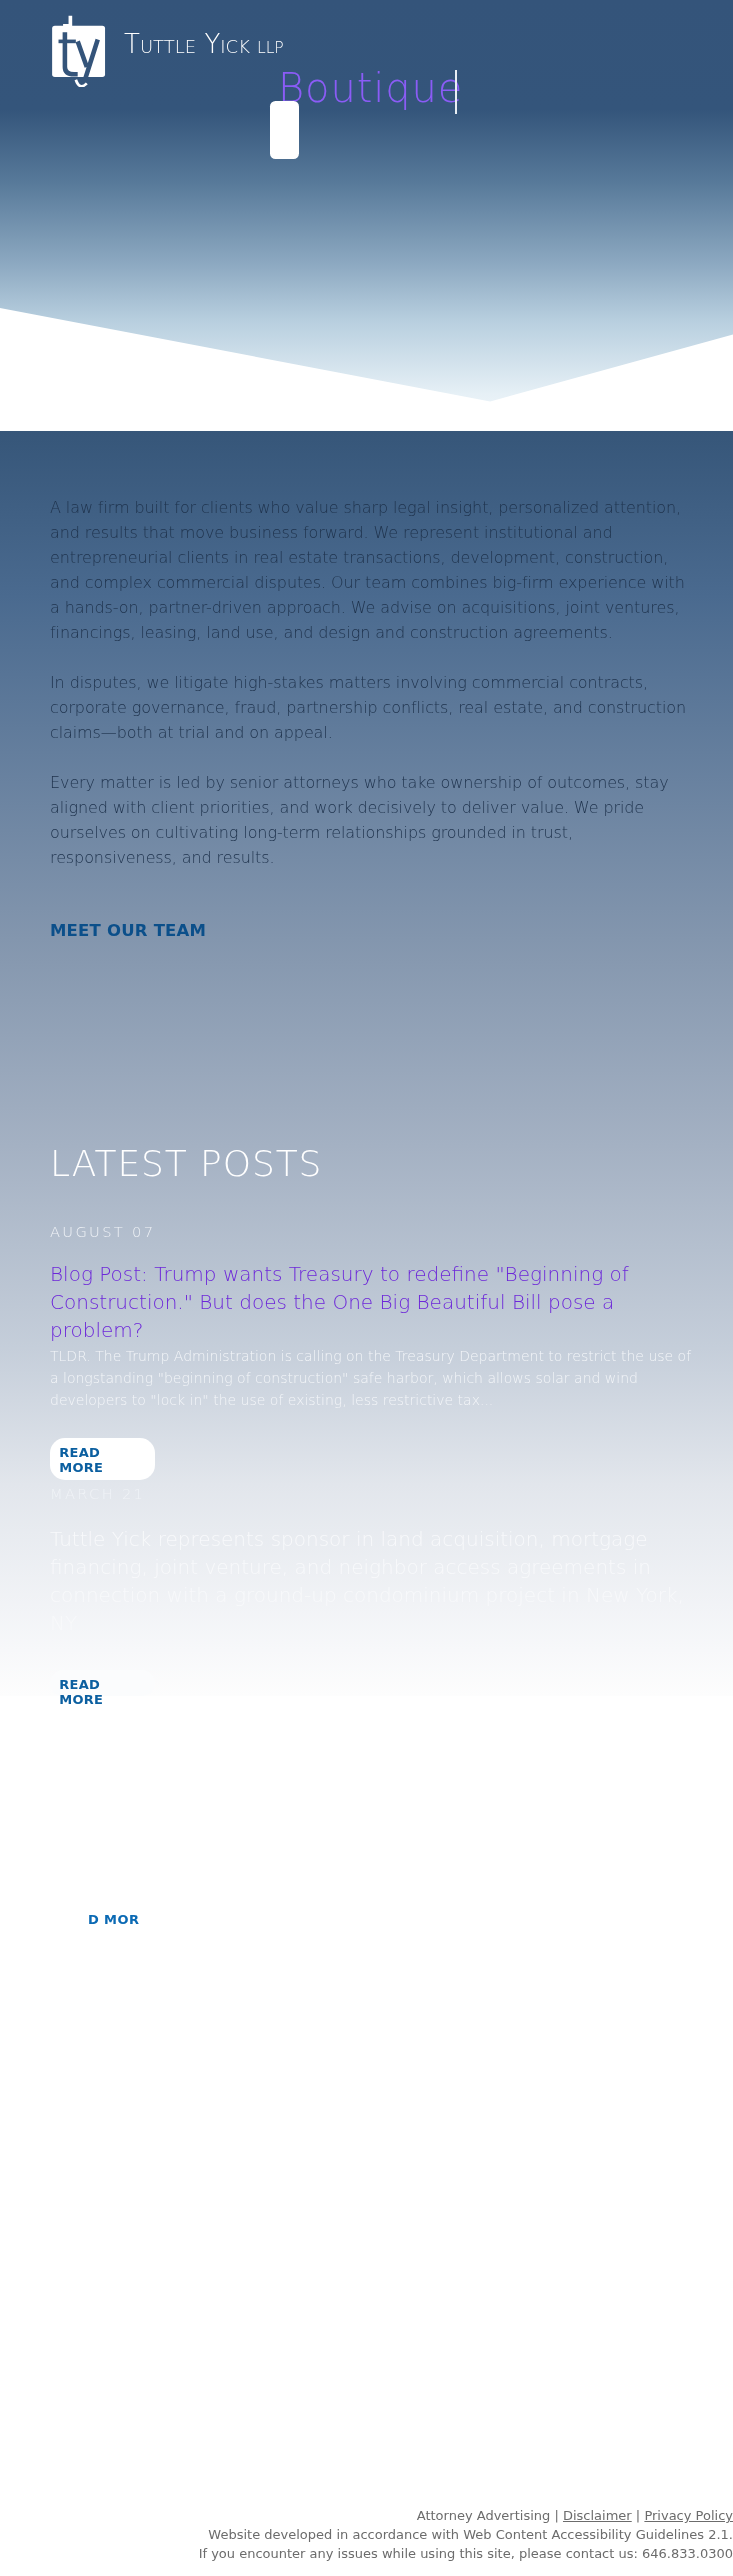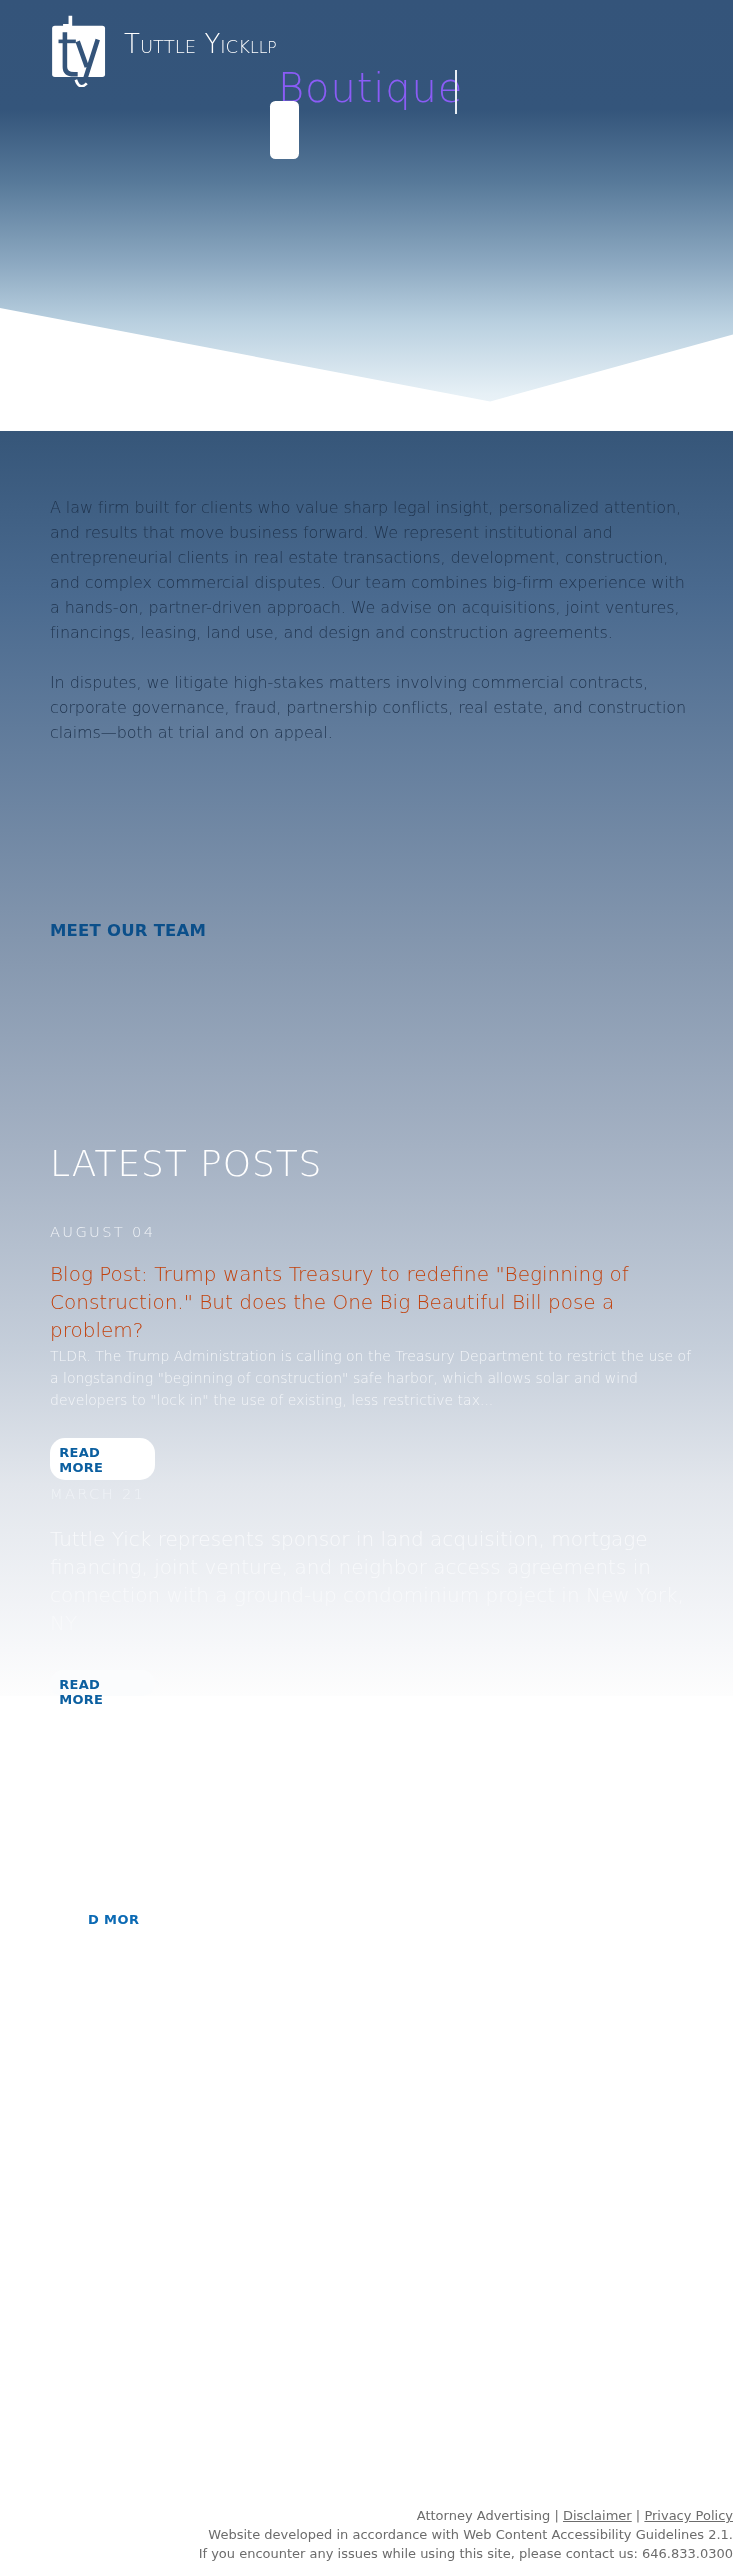--- a/index.html
+++ b/index.html
@@ -13,21 +13,21 @@
   }
   .hero-cut {
     position: absolute; left: 0; top: 0; width: 733px; height: 431px;
   }
   .logo { position: absolute; left: 50px; top: 13.8px; width: 59px; height: 73px; }
   .brand {
     position: absolute; left: 124px; top: 31px; color: #ffffff;
     font-family: "DejaVu Sans", sans-serif; font-weight: 200; font-size: 26px; letter-spacing: 0px;
     font-variant: small-caps; line-height: 1;
   }
-  .brand .llp { font-size: 15.6px; margin-left: 0; }
+  .brand .llp { font-size: 15.6px; margin-left: 7px; }
   .typed {
     position: absolute; left: 278px; top: 68px; color: #8b5cf6;
     font-family: "DejaVu Sans", sans-serif; font-weight: 200; font-size: 40px; line-height: 1; letter-spacing: 0.9px;
   }
   .typed-cursor { position: absolute; left: 455px; top: 70px; width: 1.8px; height: 44px; background: #e8eef4; }
   .hero-button {
     position: absolute; left: 270px; top: 101px; width: 29px; height: 58px;
     background: #ffffff; border-radius: 5.5px;
   }
 
@@ -48,21 +48,21 @@
 
   .posts-title {
     position: absolute; left: 50px; top: 1146px; color: #ffffff; font-weight: 200;
     font-size: 36px; letter-spacing: 0.9px; line-height: 1;
   }
   .post-date {
     position: absolute; left: 50px; color: #f0f3f7; font-weight: 200; font-size: 14.7px;
     letter-spacing: 2.3px; line-height: 1;
   }
   .post-title {
-    position: absolute; left: 50px; width: 642px; color: #c2410c; font-weight: 200;
+    position: absolute; left: 50px; width: 642px; color: #6d28d9; font-weight: 200;
     font-size: 20px; line-height: 28px;
   }
   .post-excerpt {
     position: absolute; left: 50px; width: 642px; color: #f4f6f9; font-weight: 200;
     font-size: 14px; line-height: 22px;
   }
   .read-more {
     position: absolute; left: 50px; background: #ffffff; border-radius: 15px;
     color: #0b5fa0; font-weight: bold; font-size: 13px; padding: 7.3px 9.2px 0 9.2px; text-decoration: none;
     letter-spacing: 0.3px;
@@ -102,26 +102,27 @@
 </div>
 <div class="typed">Boutique</div>
 <div class="typed-cursor"></div>
 <div class="hero-button"></div>
 
 <div class="main"></div>
 
 <div class="about">
   <p>A law firm built for clients who value sharp legal insight, personalized attention, and results that move business forward. We represent institutional and entrepreneurial clients in real estate transactions, development, construction, and complex commercial disputes. Our team combines big-firm experience with a hands-on, partner-driven approach. We advise on acquisitions, joint ventures, financings, leasing, land use, and design and construction agreements.</p>
   <p>In disputes, we litigate high-stakes matters involving commercial contracts, corporate governance, fraud, partnership conflicts, real estate, and construction claims—both at trial and on appeal.</p>
+  <p>Every matter is led by senior attorneys who take ownership of outcomes, stay aligned with client priorities, and work decisively to deliver value. We pride ourselves on cultivating long-term relationships grounded in trust, responsiveness, and results.</p>
 </div>
 <a class="meet-team">MEET OUR TEAM</a>
 
 <div class="posts-title">LATEST POSTS</div>
 
-<div class="post-date" style="top:1225px;">AUGUST 04</div>
+<div class="post-date" style="top:1225px;">AUGUST 07</div>
 <div class="post-title" style="top:1260px;">Blog Post: Trump wants Treasury to redefine "Beginning of Construction." But does the One Big Beautiful Bill pose a problem?</div>
 <div class="post-excerpt" style="top:1345px;">TLDR. The Trump Administration is calling on the Treasury Department to restrict the use of a longstanding "beginning of construction" safe harbor, which allows solar and wind developers to "lock in" the use of existing, less restrictive tax...</div>
 <a class="read-more" style="top:1438px; width:105px; height:42px;">READ MORE</a>
 
 <div class="post-date" style="top:1487px;">MARCH 21</div>
 <div class="post-title" style="top:1525px; color:#f8f9fb;">Tuttle Yick represents sponsor in land acquisition, mortgage financing, joint venture, and neighbor access agreements in connection with a ground-up condominium project in New York, NY</div>
 <a class="read-more" style="top:1670px; width:105px; height:26px; background:#fbfcfd;">READ MORE</a>
 
 <div class="ghost-read-more">D MOR</div>
 

